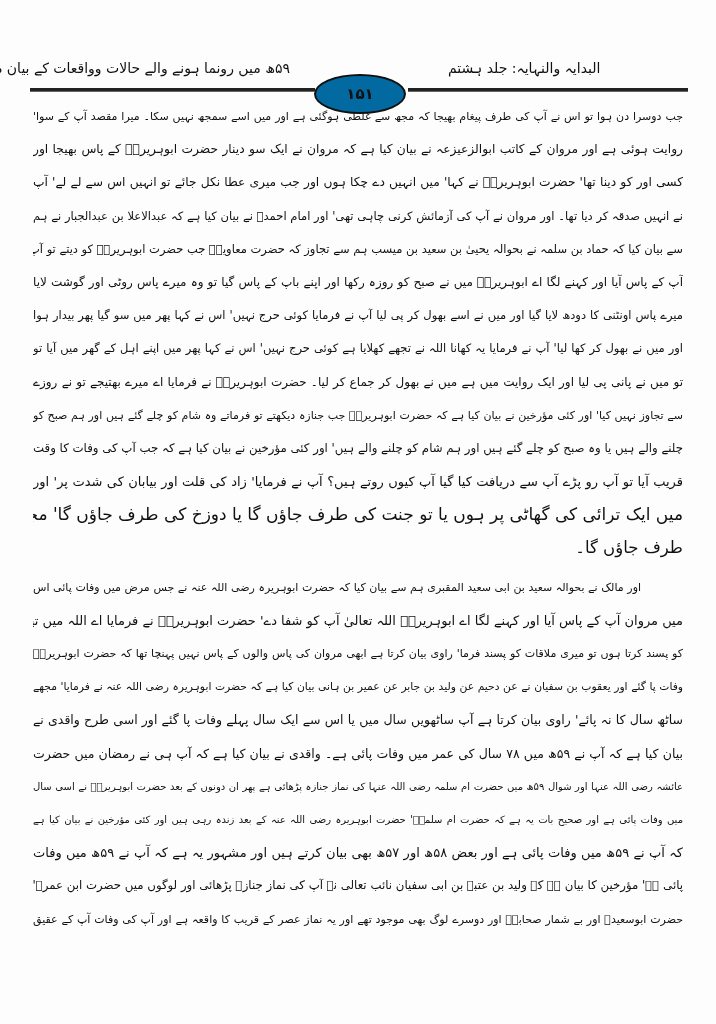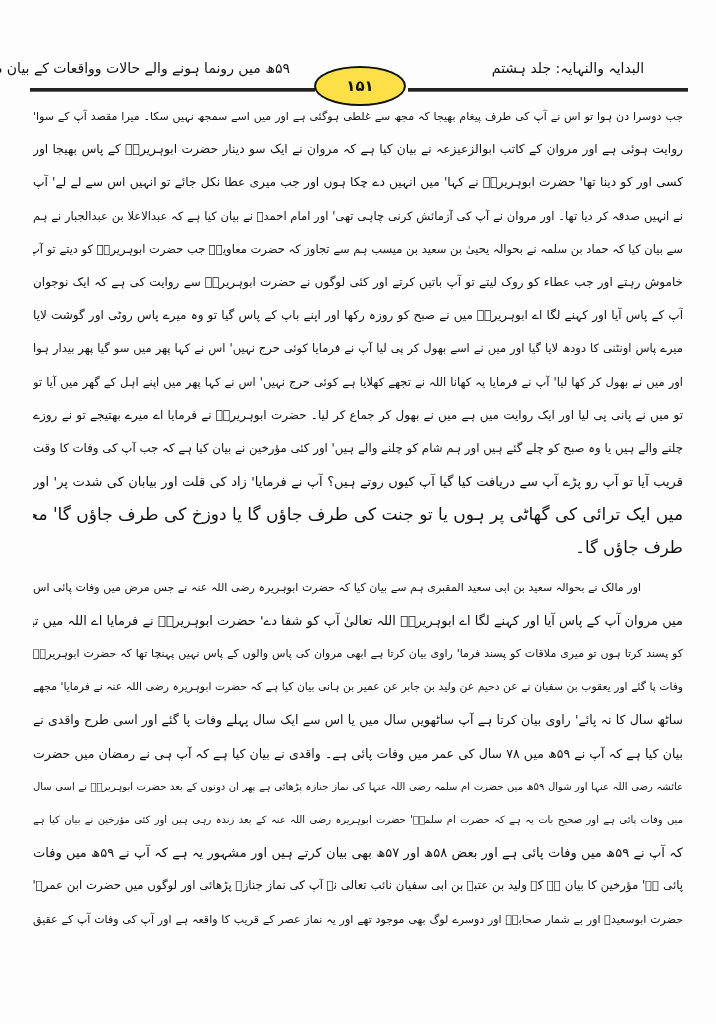--- a/index.html
+++ b/index.html
@@ -1,23 +1,23 @@
 <!DOCTYPE html>
 <html><head>
   <meta charset="utf-8">
   <style>
     html, body { margin: 0; padding: 0; background: #ffffff; }
     body { width: 716px; height: 1024px; position: relative; overflow: hidden; color: #111; }
     .page { position: absolute; left: 0; top: 0; width: 716px; height: 1024px; background: #fdfdfd; }
     .header { position: absolute; left: 30px; top: 58px; width: 658px; height: 42px; }
     .hdr-left { position: absolute; left: 0; top: 2px; width: 260px; height: 28px; direction: rtl; text-align: left; font-family: "DejaVu Sans", sans-serif; font-size: 14px; white-space: nowrap; }
-    .hdr-right { position: absolute; right: 0; top: 2px; width: 240px; height: 28px; direction: rtl; text-align: center; font-family: "DejaVu Sans", sans-serif; font-size: 14px; white-space: nowrap; }
+    .hdr-right { position: absolute; right: 0; top: 2px; width: 240px; height: 28px; direction: rtl; text-align: left; font-family: "DejaVu Sans", sans-serif; font-size: 14px; white-space: nowrap; }
     .rule-left { position: absolute; left: 0; top: 30px; width: 285px; height: 3px; background: #222; border-bottom: 1px solid #666; }
     .rule-right { position: absolute; right: 0; top: 30px; width: 280px; height: 3px; background: #222; border-bottom: 1px solid #666; }
-    .page-oval { position: absolute; left: 284px; top: 8px; width: 88px; height: 36px; border: 2px solid #111; border-radius: 50%; background: #fde047; display: flex; align-items: center; justify-content: center; font-family: "DejaVu Sans", sans-serif; font-size: 15px; font-weight: bold; }
+    .page-oval { position: absolute; left: 284px; top: 16px; width: 88px; height: 36px; border: 2px solid #111; border-radius: 50%; background: #0369a1; display: flex; align-items: center; justify-content: center; font-family: "DejaVu Sans", sans-serif; font-size: 15px; font-weight: bold; }
     .body-text { position: absolute; left: 33px; top: 100px; width: 650px; direction: rtl; text-align: justify; text-align-last: justify; font-family: "DejaVu Sans", sans-serif; font-size: 16.5px; line-height: 33.2px; }
     .line { display: block; height: 33.2px; white-space: nowrap; overflow: hidden; text-align: justify; text-align-last: justify; }
     .line.short { text-align-last: right; }
     .para-gap { height: 6px; }
     .indent { padding-right: 42px; }
   </style>
 </head>
 <body>
 
 <div class="page">
@@ -30,25 +30,25 @@
     <div class="hdr-left">۵۹ھ میں رونما ہونے والے حالات وواقعات کے بیان میں</div>
   </div>
 
   <div class="body-text">
     <div>
       <span class="line" style="font-size: 11px;">جب دوسرا دن ہوا تو اس نے آپ کی طرف پیغام بھیجا کہ مجھ سے غلطی ہوگئی ہے اور میں اسے سمجھ نہیں سکا۔ میرا مقصد آپ کے سوا'</span>
       <span class="line" style="font-size: 12.25px;">روایت ہوئی ہے اور مروان کے کاتب ابوالزعیزعہ نے بیان کیا ہے کہ مروان نے ایک سو دینار حضرت ابوہریرہؓ کے پاس بھیجا اور</span>
       <span class="line" style="font-size: 12.25px;">کسی اور کو دینا تھا' حضرت ابوہریرہؓ نے کہا' میں انہیں دے چکا ہوں اور جب میری عطا نکل جائے تو انہیں اس سے لے لے' آپ</span>
       <span class="line" style="font-size: 11.5px;">نے انہیں صدقہ کر دیا تھا۔ اور مروان نے آپ کی آزمائش کرنی چاہی تھی' اور امام احمدؒ نے بیان کیا ہے کہ عبدالاعلا بن عبدالجبار نے ہم</span>
       <span class="line" style="font-size: 11.5px;">سے بیان کیا کہ حماد بن سلمہ نے بحوالہ یحییٰ بن سعید بن میسب ہم سے تجاوز کہ حضرت معاویہؓ جب حضرت ابوہریرہؓ کو دیتے تو آپ</span>
-      <span class="line" style="font-size: 12px;">خاموش رہتے اور جب عطاء کو روک لیتے تو آپ باتیں کرتے اور کئی لوگوں نے حضرت ابوہریرہؓ سے روایت کی ہے کہ ایک نوجوان</span>
       <span class="line" style="font-size: 12px;">آپ کے پاس آیا اور کہنے لگا اے ابوہریرہؓ میں نے صبح کو روزہ رکھا اور اپنے باپ کے پاس گیا تو وہ میرے پاس روٹی اور گوشت لایا</span>
       <span class="line" style="font-size: 11.5px;">میرے پاس اونٹنی کا دودھ لایا گیا اور میں نے اسے بھول کر پی لیا آپ نے فرمایا کوئی حرج نہیں' اس نے کہا پھر میں سو گیا پھر بیدار ہوا</span>
       <span class="line" style="font-size: 11.5px;">اور میں نے بھول کر کھا لیا' آپ نے فرمایا یہ کھانا اللہ نے تجھے کھلایا ہے کوئی حرج نہیں' اس نے کہا پھر میں اپنے اہل کے گھر میں آیا تو</span>
       <span class="line" style="font-size: 12px;">تو میں نے پانی پی لیا اور ایک روایت میں ہے میں نے بھول کر جماع کر لیا۔ حضرت ابوہریرہؓ نے فرمایا اے میرے بھتیجے تو نے روزے</span>
+      <span class="line" style="font-size: 11px;">سے تجاوز نہیں کیا' اور کئی مؤرخین نے بیان کیا ہے کہ حضرت ابوہریرہؓ جب جنازہ دیکھتے تو فرماتے وہ شام کو چلے گئے ہیں اور ہم صبح کو</span>
       <span class="line" style="font-size: 11.75px;">چلنے والے ہیں یا وہ صبح کو چلے گئے ہیں اور ہم شام کو چلنے والے ہیں' اور کئی مؤرخین نے بیان کیا ہے کہ جب آپ کی وفات کا وقت</span>
       <span class="line" style="font-size: 13px;">قریب آیا تو آپ رو پڑے آپ سے دریافت کیا گیا آپ کیوں روتے ہیں؟ آپ نے فرمایا' زاد کی قلت اور بیابان کی شدت پر' اور</span>
       <span class="line" style="font-size: 17px;">میں ایک ترائی کی گھاٹی پر ہوں یا تو جنت کی طرف جاؤں گا یا دوزخ کی طرف جاؤں گا' مجھے معلوم نہیں' میں ان دونوں میں سے کس کی</span>
       <span class="line short">طرف جاؤں گا۔</span>
     </div>
     <div class="para-gap"></div>
     <div>
       <span class="line indent" style="font-size: 11px;">اور مالک نے بحوالہ سعید بن ابی سعید المقبری ہم سے بیان کیا کہ حضرت ابوہریرہ رضی اللہ عنہ نے جس مرض میں وفات پائی اس</span>
       <span class="line" style="font-size: 13px;">میں مروان آپ کے پاس آیا اور کہنے لگا اے ابوہریرہؓ اللہ تعالیٰ آپ کو شفا دے' حضرت ابوہریرہؓ نے فرمایا اے اللہ میں تیری ملاقات</span>
       <span class="line" style="font-size: 11px;">کو پسند کرتا ہوں تو میری ملاقات کو پسند فرما' راوی بیان کرتا ہے ابھی مروان کی پاس والوں کے پاس نہیں پہنچا تھا کہ حضرت ابوہریرہؓ</span>

